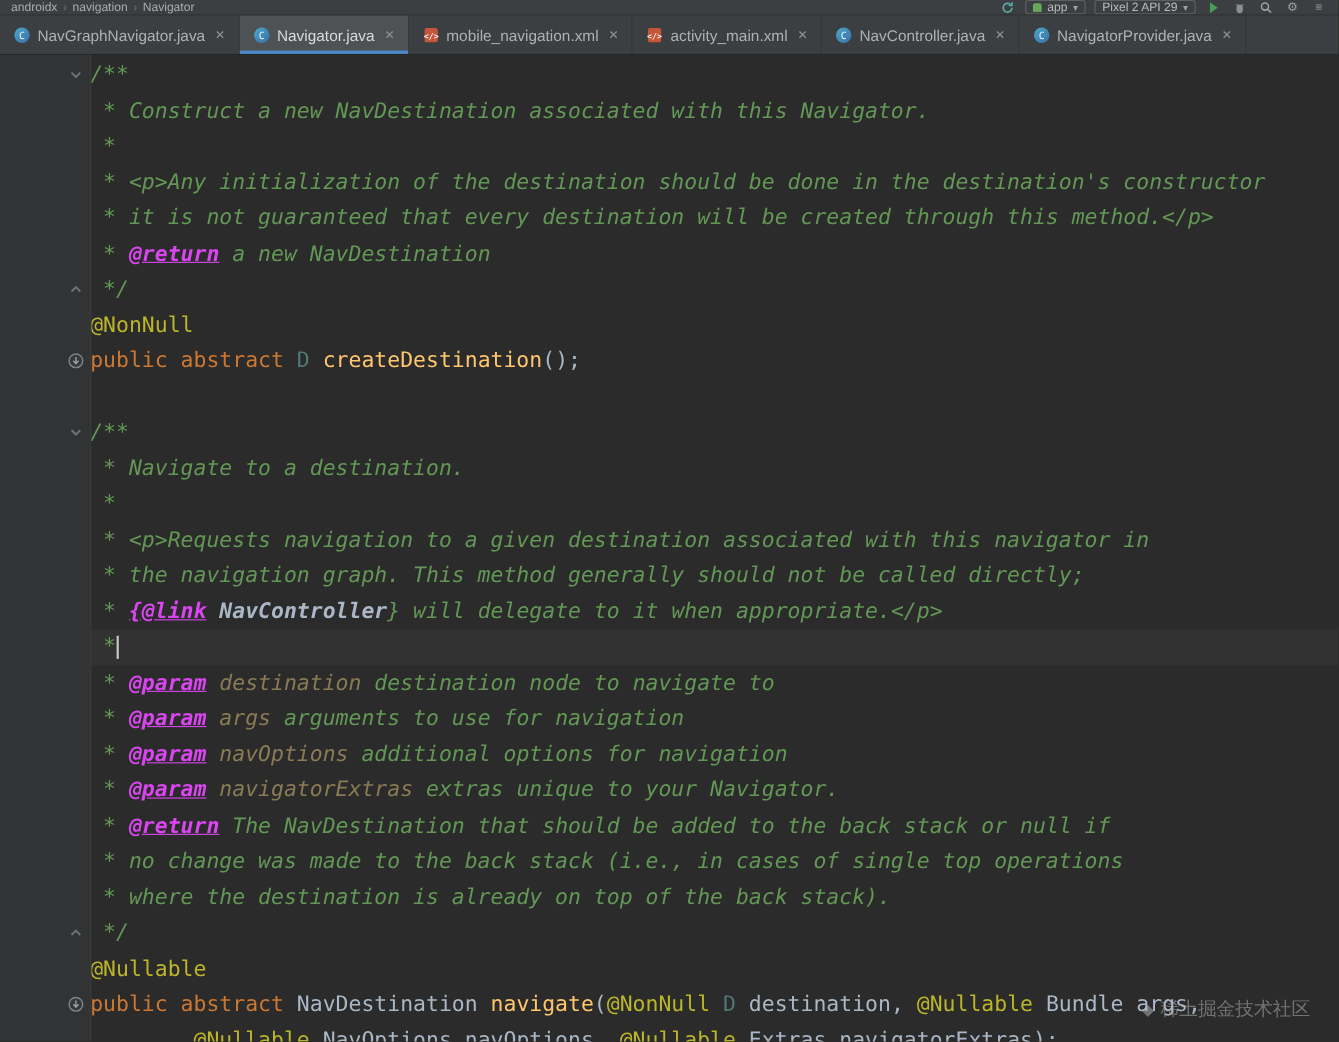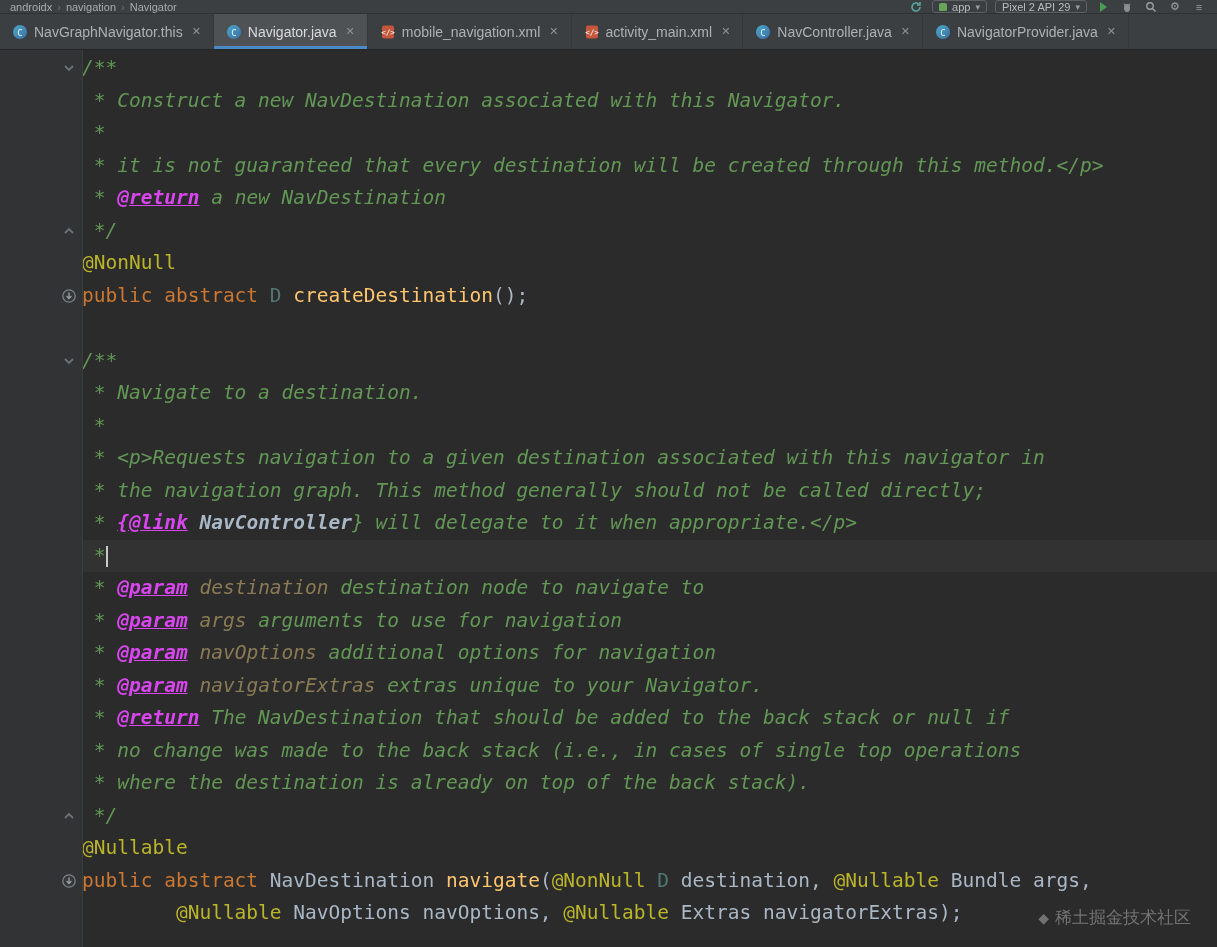--- a/index.html
+++ b/index.html
@@ -114,21 +114,21 @@
             <defs>
               <linearGradient id="jg" x1="0" y1="0" x2="1" y2="1">
                 <stop offset="0" stop-color="#4BA8C8"></stop>
                 <stop offset="1" stop-color="#3A6FA8"></stop>
               </linearGradient>
             </defs>
             <circle cx="8" cy="8" r="7" fill="url(#jg)"></circle>
             <text x="8" y="11.5" text-anchor="middle" font-size="9" font-family="monospace" fill="#E8F4FA">C</text>
           </svg>
         </span>
-        <span>NavGraphNavigator.this</span>
+        <span>NavGraphNavigator.java</span>
         <span class="close">✕</span>
       </div>
       <div class="tab active">
         <span class="ficon">
           <svg width="16" height="16" viewBox="0 0 16 16">
             <defs>
               <linearGradient id="jg" x1="0" y1="0" x2="1" y2="1">
                 <stop offset="0" stop-color="#4BA8C8"></stop>
                 <stop offset="1" stop-color="#3A6FA8"></stop>
               </linearGradient>
@@ -206,20 +206,24 @@
       <div class="line">
         <span class="gutter-cell"></span>
         <span class="code-cell"><span class="tok-cmt"> * Construct a new NavDestination associated with this Navigator.</span></span>
       </div>
       <div class="line">
         <span class="gutter-cell"></span>
         <span class="code-cell"><span class="tok-cmt"> *</span></span>
       </div>
       <div class="line">
         <span class="gutter-cell"></span>
+        <span class="code-cell"><span class="tok-cmt"> * &lt;p&gt;Any initialization of the destination should be done in the destination's constructor</span></span>
+      </div>
+      <div class="line">
+        <span class="gutter-cell"></span>
         <span class="code-cell"><span class="tok-cmt"> * it is not guaranteed that every destination will be created through this method.&lt;/p&gt;</span></span>
       </div>
       <div class="line">
         <span class="gutter-cell"></span>
         <span class="code-cell"><span class="tok-cmt"> * </span><span class="tok-tag">@return</span><span class="tok-cmt"> a new NavDestination</span></span>
       </div>
       <div class="line">
         <span class="gutter-cell">
           <svg width="16" height="16" viewBox="0 0 16 16">
             <polyline points="4,10 8,6 12,10" fill="none" stroke="#6A737A" stroke-width="1.8"></polyline>

